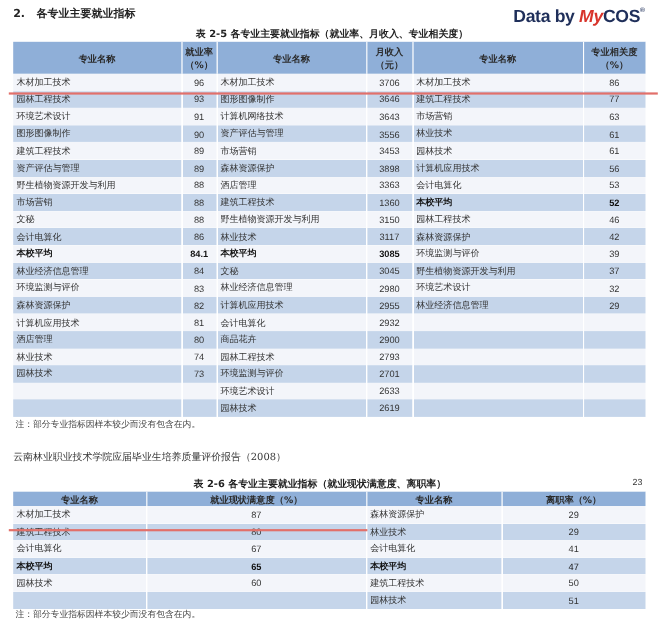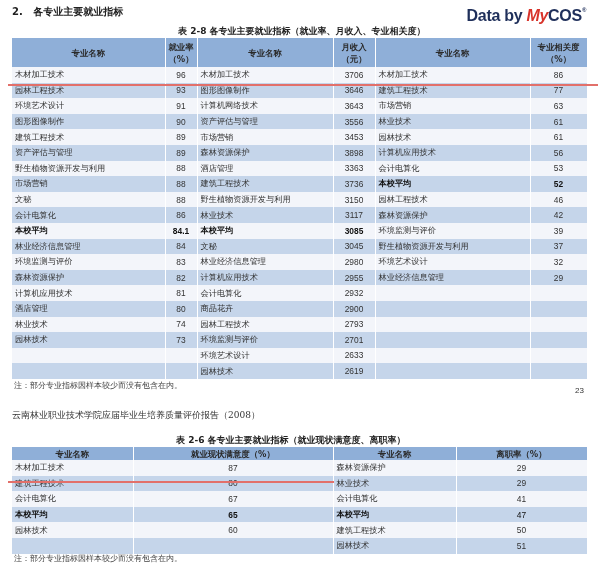--- a/index.html
+++ b/index.html
@@ -11,36 +11,36 @@
   .brand sup { font-size: 6px; vertical-align: top; }
   .caption { position: absolute; font-size: 9px; color: #222; font-weight: bold; font-family: "DejaVu Sans", sans-serif; }
   table { position: absolute; border-collapse: collapse; table-layout: fixed; font-size: 8.2px; }
   th { background: #8fafd8; color: #2a2a2a; font-weight: bold; font-size: 8.4px; text-align: center; border-right: 1px solid #ffffff; line-height: 12px; font-family: "DejaVu Sans", sans-serif; }
   td { height: 15.6px; padding: 0 3px; border-right: 1px solid #ffffff; white-space: nowrap; overflow: hidden; color: #333; }
   td.num { text-align: center; font-family: "Liberation Sans", sans-serif; font-size: 8.4px; }
   tr.odd td { background: #f3f5fa; }
   tr.even td { background: #c5d5ea; }
   .redline { position: absolute; height: 1.5px; background: #e2706a; }
   .note { position: absolute; font-size: 8px; color: #444; }
-  .pagenum { position: absolute; right: 16px; font-size: 8px; color: #333; font-family: "Liberation Sans", sans-serif; }
+  .pagenum { position: absolute; right: 16px; font-size: 8px; color: #333; font-family: "Liberation Sans", sans-serif; margin-top: 48px; }
   .report-title { position: absolute; left: 12px; top: 409px; font-size: 9px; color: #333; }
 </style>
 </head>
 <body>
 
 <div class="section-title">
   <span>2.</span>&nbsp;&nbsp;
   <span>各专业主要就业指标</span>
 </div>
 
 <div class="brand">
   <span>Data by </span><span class="my">My</span><span>COS</span><sup>®</sup>
 </div>
 
-<div class="caption" style="left:178px; top:25px;">表 2-8      各专业主要就业指标（就业率、月收入、专业相关度）</div>
+<div class="caption" style="left:178px; top:25px;">表 2-5      各专业主要就业指标（就业率、月收入、专业相关度）</div>
 
 <table id="t1" style="left:12px; top:38px; width:575px;">
   <colgroup>
     <col style="width:153px">
       <col style="width:32px">
       <col style="width:136px">
       <col style="width:42px">
       <col style="width:155px">
       <col style="width:57px">
   </colgroup>
@@ -108,21 +108,21 @@
         <td class="num">88</td>
         <td>酒店管理</td>
         <td class="num">3363</td>
         <td>会计电算化</td>
         <td class="num">53</td>
       </tr>
       <tr class="even">
         <td>市场营销</td>
         <td class="num">88</td>
         <td>建筑工程技术</td>
-        <td class="num">3736</td>
+        <td class="num">1360</td>
         <td style="font-weight: bold; color: rgb(17, 17, 17);">本校平均</td>
         <td class="num" style="font-weight: bold; color: rgb(17, 17, 17);">52</td>
       </tr>
       <tr class="odd">
         <td>文秘</td>
         <td class="num">88</td>
         <td>野生植物资源开发与利用</td>
         <td class="num">3150</td>
         <td>园林工程技术</td>
         <td class="num">46</td>

